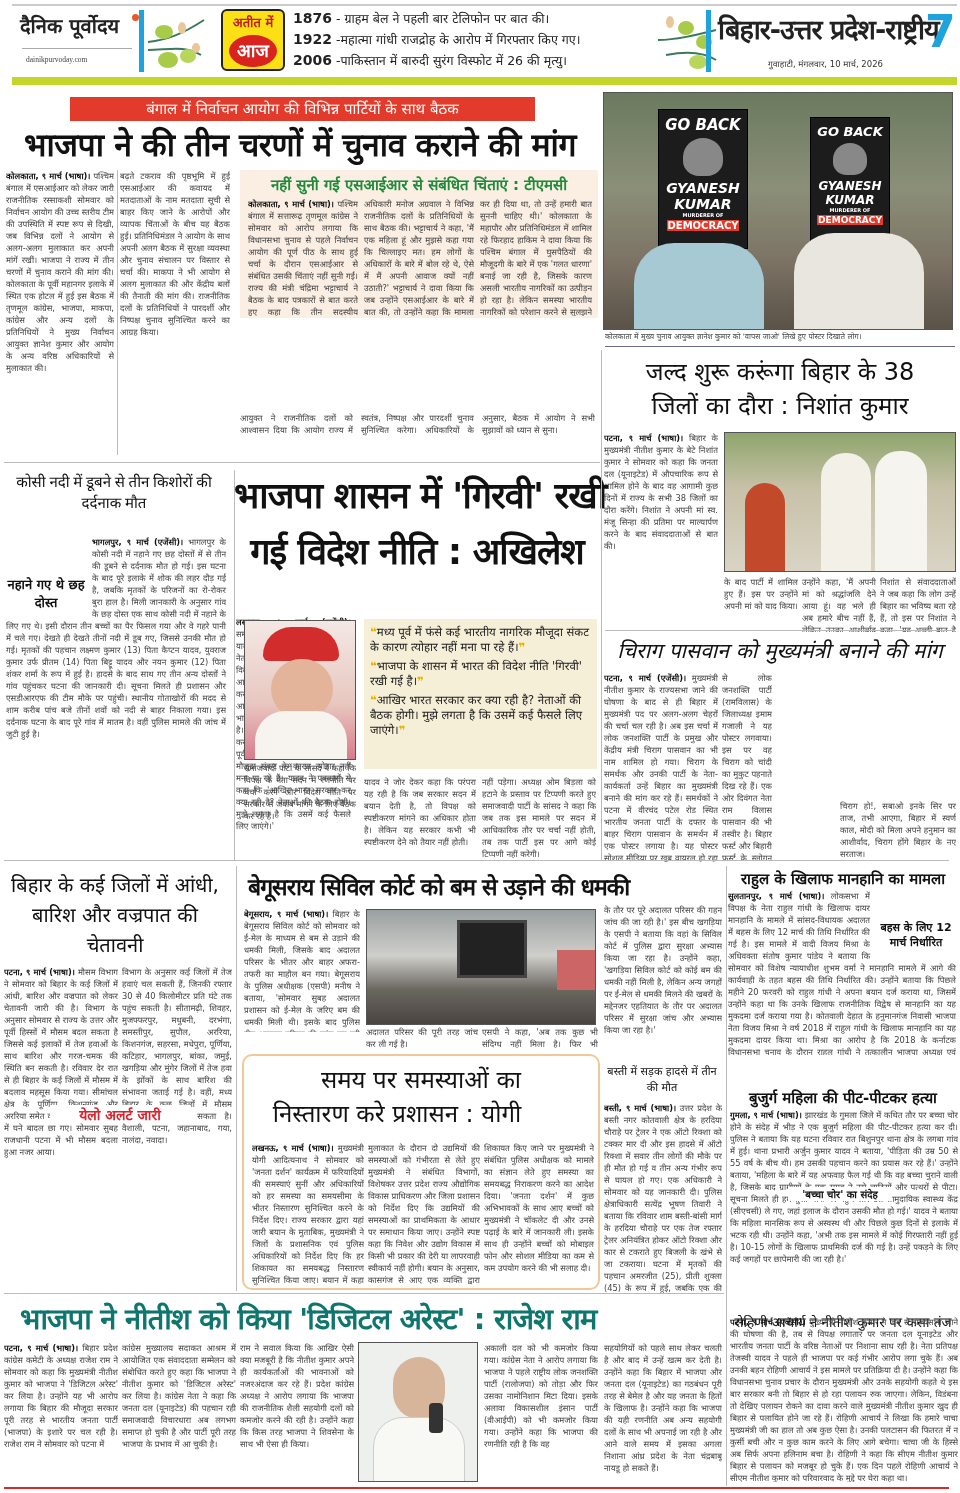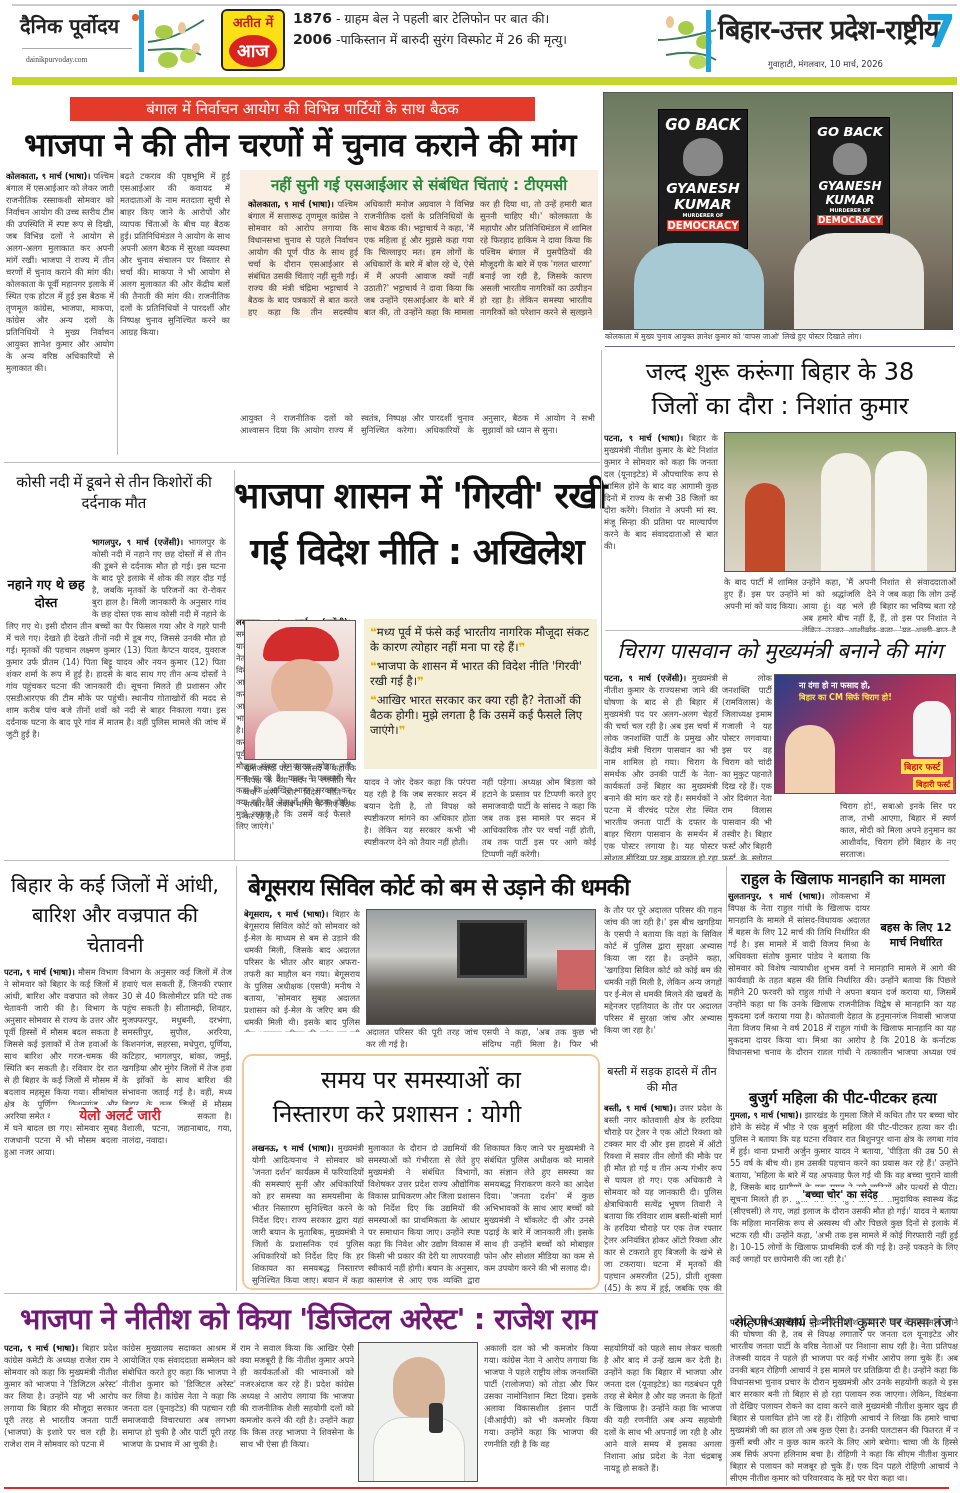--- a/index.html
+++ b/index.html
@@ -32,20 +32,21 @@
     <ellipse cx="42" cy="46" rx="8" ry="7" fill="#b7d65a"></ellipse>
     <ellipse cx="36" cy="18" rx="4" ry="6" fill="#e9c79a"></ellipse>
     <ellipse cx="50" cy="38" rx="4" ry="5" fill="#e9c79a"></ellipse>
   </svg>
   <div class="abs" style="left:213px;top:9px;width:64px;height:62px;background:#fbe016;border:2px solid #222;border-radius:6px;">
     <div class="abs" style="left:0;top:2px;width:60px;text-align:center;font-size:13px;font-weight:bold;color:#c21d1d">अतीत में</div>
     <div class="abs" style="left:6px;top:24px;width:48px;height:32px;border-radius:50%;background:#d8231f;color:#fff;text-align:center;font-size:18px;line-height:32px;font-weight:bold;">आज</div>
   </div>
   <div class="abs" style="left:285px;top:8px;width:370px;">
     <div style="font-size:12.5px;line-height:21px;white-space:nowrap;font-family:'DejaVu Sans',sans-serif;"><b style="font-size:14px">1876</b> <span>- ग्राहम बेल ने पहली बार टेलिफोन पर बात की।</span></div>
+    <div style="font-size:12.5px;line-height:21px;white-space:nowrap;font-family:'DejaVu Sans',sans-serif;"><b style="font-size:14px">1922</b> <span>-महात्मा गांधी राजद्रोह के आरोप में गिरफ्तार किए गए।</span></div>
     <div style="font-size:12.5px;line-height:21px;white-space:nowrap;font-family:'DejaVu Sans',sans-serif;"><b style="font-size:14px">2006</b> <span>-पाकिस्तान में बारुदी सुरंग विस्फोट में 26 की मृत्यु।</span></div>
   </div>
   <svg class="abs" style="left:648px;top:10px" width="62" height="62" viewBox="0 0 62 62">
     <path d="M2 30 C20 30, 40 25, 60 20" stroke="#3a7a5a" stroke-width="2" fill="none"></path>
     <path d="M10 45 C25 42, 45 40, 60 50" stroke="#3a7a5a" stroke-width="2" fill="none"></path>
     <ellipse cx="30" cy="18" rx="8" ry="7" fill="#a8cc4a"></ellipse>
     <ellipse cx="42" cy="52" rx="9" ry="7" fill="#b7d65a"></ellipse>
     <ellipse cx="48" cy="32" rx="8" ry="7" fill="#a8cc4a"></ellipse>
     <ellipse cx="14" cy="12" rx="4" ry="6" fill="#e9c79a"></ellipse>
   </svg>
@@ -136,28 +137,20 @@
   <p style="margin-bottom:4px"><span class="quote">❝</span><span>भाजपा के शासन में भारत की विदेश नीति 'गिरवी' रखी गई है।</span><span class="quote">❞</span></p>
   <p><span class="quote">❝</span><span>आखिर भारत सरकार कर क्या रही है? नेताओं की बैठक होगी। मुझे लगता है कि उसमें कई फैसले लिए जाएंगे।</span><span class="quote">❞</span></p>
 </div>
 <div class="abs txt" style="left:364px;top:776px;width:112px;height:82px;">यादव ने जोर देकर कहा कि परंपरा यह रही है कि जब सरकार सदन में बयान देती है, तो विपक्ष को स्पष्टीकरण मांगने का अधिकार होता है। लेकिन यह सरकार कभी भी स्पष्टीकरण देने को तैयार नहीं होती।</div>
 <div class="abs txt" style="left:482px;top:776px;width:114px;height:82px;">नहीं पड़ेगा। अध्यक्ष ओम बिड़ला को हटाने के प्रस्ताव पर टिप्पणी करते हुए समाजवादी पार्टी के सांसद ने कहा कि जब तक इस मामले पर सदन में आधिकारिक तौर पर चर्चा नहीं होती, तब तक पार्टी इस पर आगे कोई टिप्पणी नहीं करेगी।</div>
 
 <div class="abs" style="left:600px;top:636px;width:360px;height:230px;">
   <div class="hl" style="left:0;top:0;width:360px;font-size:21px;font-style:italic;">चिराग पासवान को मुख्यमंत्री बनाने की मांग</div>
   <div class="abs txt" style="left:4px;top:36px;width:114px;height:190px;"><b>पटना, ९ मार्च (एजेंसी)।</b> <span>मुख्यमंत्री नीतीश कुमार के राज्यसभा जाने की घोषणा के बाद से ही बिहार में मुख्यमंत्री पद पर अलग-अलग चेहरों की चर्चा चल रही है। अब इस चर्चा में लोक जनशक्ति पार्टी के प्रमुख और केंद्रीय मंत्री चिराग पासवान का भी नाम शामिल हो गया। चिराग के समर्थक और उनकी पार्टी के नेता-कार्यकर्ता उन्हें बिहार का मुख्यमंत्री बनाने की मांग कर रहे हैं। समर्थकों ने पटना में वीरचंद पटेल रोड स्थित भारतीय जनता पार्टी के दफ्तर के बाहर चिराग पासवान के समर्थन में एक पोस्टर लगाया है। यह पोस्टर सोशल मीडिया पर खूब वायरल हो रहा है। शेखपुरा जिले</span></div>
   <div class="abs txt" style="left:122px;top:36px;width:50px;height:190px;">से लोक जनशक्ति पार्टी (रामविलास) के जिलाध्यक्ष इमाम गजाली ने यह पोस्टर लगवाया। इस पर वह चिराग को चांदी का मुकुट पहनाते दिख रहे हैं। एक ओर दिवंगत नेता राम विलास पासवान की भी तस्वीर है। बिहार फर्स्ट और बिहारी फर्स्ट के स्लोगन के साथ ऊपर लिखा है कि ना दंगा हो ना फसाद हो, बिहार का सीएम सिर्फ</div>
-  <div class="photo" style="left:174px;top:38px;width:182px;height:120px;background:linear-gradient(135deg,#2b3f8a 0%,#a8325a 50%,#d94a5a 100%);">
-    <div class="abs" style="left:24px;top:4px;font-size:8px;color:#fff;font-weight:bold;font-family:'DejaVu Sans',sans-serif;white-space:nowrap">ना दंगा हो ना फसाद हो,</div>
-    <div class="abs" style="left:24px;top:16px;font-size:8px;color:#ffe14a;font-weight:bold;font-family:'DejaVu Sans',sans-serif;white-space:nowrap">बिहार का CM सिर्फ चिराग हो!</div>
-    <div class="abs" style="left:10px;top:50px;width:50px;height:70px;background:#f2d0b2;border-radius:24px 24px 0 0"></div>
-    <div class="abs" style="left:138px;top:26px;width:38px;height:56px;background:#f5f5f5;border-radius:16px 16px 4px 4px"></div>
-    <div class="abs" style="left:126px;top:84px;font-size:9px;color:#c41c1c;background:#ffe14a;font-weight:bold;font-family:'DejaVu Sans',sans-serif;padding:1px 3px;white-space:nowrap">बिहार फर्स्ट</div>
-    <div class="abs" style="left:138px;top:102px;font-size:8px;color:#c41c1c;background:#ffe14a;font-weight:bold;font-family:'DejaVu Sans',sans-serif;padding:1px 3px;white-space:nowrap">बिहारी फर्स्ट</div>
-  </div>
   <div class="abs txt" style="left:240px;top:164px;width:116px;height:62px;">चिराग हो!, सबाओ इनके सिर पर ताज, तभी आएगा, बिहार में स्वर्ण काल, मोदी को मिला अपने हनुमान का आशीर्वाद, चिराग होंगे बिहार के नए सरताज।</div>
 </div>
 <div class="abs txt" style="left:722px;top:800px;width:114px;height:62px;"></div>
 
 <div class="abs" style="left:0;top:866px;width:232px;height:430px;">
   <div class="abs" style="left:10px;top:4px;width:210px;text-align:center;font-size:20px;line-height:30px;font-family:'DejaVu Sans',sans-serif;color:#111">बिहार के कई जिलों में आंधी, बारिश और वज्रपात की चेतावनी</div>
   <div class="abs txt" style="left:4px;top:100px;width:114px;height:330px;"><b>पटना, ९ मार्च (भाषा)।</b> <span>मौसम विभाग ने सोमवार को बिहार के कई जिलों में आंधी, बारिश और वज्रपात को लेकर चेतावनी जारी की है। विभाग के अनुसार सोमवार से राज्य के उत्तर और पूर्वी हिस्सों में मौसम बदल सकता है जिससे कई इलाकों में तेज हवाओं के साथ बारिश और गरज-चमक की स्थिति बन सकती है। रविवार देर रात से ही बिहार के कई जिलों में मौसम में बदलाव महसूस किया गया। सीमांचल क्षेत्र के पूर्णिया, किशनगंज और अररिया समेत कई इलाकों में आसमान में घने बादल छा गए। सोमवार सुबह राजधानी पटना में भी मौसम बदला हुआ नजर आया।</span></div>
   <div class="abs txt" style="left:122px;top:100px;width:110px;height:330px;">विभाग के अनुसार कई जिलों में तेज हवाएं चल सकती हैं, जिनकी रफ्तार 30 से 40 किलोमीटर प्रति घंटे तक पहुंच सकती है। सीतामढ़ी, शिवहर, मुजफ्फरपुर, मधुबनी, दरभंगा, समस्तीपुर, सुपौल, अररिया, किशनगंज, सहरसा, मधेपुरा, पूर्णिया, कटिहार, भागलपुर, बांका, जमुई, खगड़िया और मुंगेर जिलों में तेज हवा के झोंकों के साथ बारिश की संभावना जताई गई है। वहीं, मध्य बिहार के कुछ जिलों में मौसम अपेक्षाकृत शांत रह सकता है। वैशाली, पटना, जहानाबाद, गया, नालंदा, नवादा।</div>
 </div>
 <div class="abs" style="left:50px;top:1105px;width:140px;height:18px;background:#fff;text-align:center;font-size:14px;font-weight:bold;color:#d9232e;font-family:'DejaVu Sans',sans-serif;">येलो अलर्ट जारी</div>
@@ -199,21 +192,21 @@
 <div class="abs" style="left:728px;top:1070px;width:232px;height:220px;margin-top:17px;">
   <div class="abs" style="left:0;top:0;width:230px;text-align:center;font-size:15px;font-weight:bold;font-family:'DejaVu Sans',sans-serif;color:#111;white-space:nowrap">बुजुर्ग महिला की पीट-पीटकर हत्या</div>
   <div class="abs txt" style="left:2px;top:22px;width:228px;height:192px;">
     <b>गुमला, ९ मार्च (भाषा)।</b>
     <span>झारखंड के गुमला जिले में कथित तौर पर बच्चा चोर होने के संदेह में भीड़ ने एक बुजुर्ग महिला की पीट-पीटकर हत्या कर दी। पुलिस ने बताया कि यह घटना रविवार रात बिशुनपुर थाना क्षेत्र के लगबा गांव में हुई। थाना प्रभारी अर्जुन कुमार यादव ने बताया, 'पीड़िता की उम्र 50 से 55 वर्ष के बीच थी। हम उसकी पहचान करने का प्रयास कर रहे हैं।' उन्होंने बताया, 'महिला के बारे में यह अफवाह फैल गई थी कि वह बच्चा चुराने वाली है, जिसके बाद ग्रामीणों के एक समूह ने उसे लाठियों और पत्थरों से पीटा। सूचना मिलते ही हम तुरंत मौके पर पहुंचे और उसे सामुदायिक स्वास्थ्य केंद्र (सीएचसी) ले गए, जहां इलाज के दौरान उसकी मौत हो गई।' यादव ने बताया कि महिला मानसिक रूप से अस्वस्थ थी और पिछले कुछ दिनों से इलाके में भटक रही थी। उन्होंने कहा, 'अभी तक इस मामले में कोई गिरफ्तारी नहीं हुई है। 10-15 लोगों के खिलाफ प्राथमिकी दर्ज की गई है। उन्हें पकड़ने के लिए कई जगहों पर छापेमारी की जा रही है।'</span>
   </div>
   <div class="abs" style="left:60px;top:100px;width:104px;background:#fff;text-align:center;font-size:10px;font-weight:bold;color:#111;font-family:'DejaVu Sans',sans-serif;white-space:nowrap">'बच्चा चोर' का संदेह</div>
 </div>
 
 <div class="abs" style="left:0;top:1296px;width:726px;height:190px;">
-  <div class="abs" style="left:20px;top:2px;font-size:29px;font-weight:bold;color:#701a75;font-family:'DejaVu Sans',sans-serif;white-space:nowrap;letter-spacing:-0.8px">भाजपा ने नीतीश को किया 'डिजिटल अरेस्ट' : राजेश राम</div>
+  <div class="abs" style="left:20px;top:2px;font-size:29px;font-weight:bold;color:#0f766e;font-family:'DejaVu Sans',sans-serif;white-space:nowrap;letter-spacing:-0.8px">भाजपा ने नीतीश को किया 'डिजिटल अरेस्ट' : राजेश राम</div>
   <div class="abs txt" style="left:4px;top:46px;width:114px;height:140px;"><b>पटना, ९ मार्च (भाषा)।</b> <span>बिहार प्रदेश कांग्रेस कमेटी के अध्यक्ष राजेश राम ने सोमवार को कहा कि मुख्यमंत्री नीतीश कुमार को भाजपा ने 'डिजिटल अरेस्ट' कर लिया है। उन्होंने यह भी आरोप लगाया कि बिहार की मौजूदा सरकार पूरी तरह से भारतीय जनता पार्टी (भाजपा) के इशारे पर चल रही है। राजेश राम ने सोमवार को पटना में</span></div>
   <div class="abs txt" style="left:122px;top:46px;width:114px;height:140px;">कांग्रेस मुख्यालय सदाकत आश्रम में आयोजित एक संवाददाता सम्मेलन को संबोधित करते हुए कहा कि भाजपा ने नीतीश कुमार को 'डिजिटल अरेस्ट' कर लिया है। कांग्रेस नेता ने कहा कि जनता दल (यूनाइटेड) की पहचान रही समाजवादी विचारधारा अब लगभग समाप्त हो चुकी है और पार्टी पूरी तरह भाजपा के प्रभाव में आ चुकी है।</div>
   <div class="abs txt" style="left:240px;top:46px;width:114px;height:140px;">राम ने सवाल किया कि आखिर ऐसी क्या मजबूरी है कि नीतीश कुमार अपने ही कार्यकर्ताओं की भावनाओं को नजरअंदाज कर रहे हैं। प्रदेश कांग्रेस अध्यक्ष ने आरोप लगाया कि भाजपा की राजनीतिक शैली सहयोगी दलों को कमजोर करने की रही है। उन्होंने कहा कि किस तरह भाजपा ने शिवसेना के साथ भी ऐसा ही किया।</div>
   <div class="photo" style="left:358px;top:46px;width:120px;height:140px;background:#eef0ee;">
     <div class="abs" style="left:34px;top:14px;width:52px;height:62px;background:#d6b59a;border-radius:26px"></div>
     <div class="abs" style="left:14px;top:74px;width:92px;height:66px;background:#f8f8f5;border:1px solid #ccc;border-radius:30px 30px 0 0"></div>
     <div class="abs" style="left:70px;top:60px;width:14px;height:30px;background:#333;border-radius:4px"></div>
   </div>
   <div class="abs txt" style="left:484px;top:46px;width:114px;height:140px;">अकाली दल को भी कमजोर किया गया। कांग्रेस नेता ने आरोप लगाया कि भाजपा ने पहले राष्ट्रीय लोक जनशक्ति पार्टी (रालोजपा) को तोड़ा और फिर उसका नामोनिशान मिटा दिया। इसके अलावा विकासशील इंसान पार्टी (वीआईपी) को भी कमजोर किया गया। उन्होंने कहा कि भाजपा की रणनीति रही है कि वह</div>
   <div class="abs txt" style="left:604px;top:46px;width:118px;height:140px;">सहयोगियों को पहले साथ लेकर चलती है और बाद में उन्हें खत्म कर देती है। उन्होंने कहा कि बिहार में भाजपा और जनता दल (यूनाइटेड) का गठबंधन पूरी तरह से बेमेल है और यह जनता के हितों के खिलाफ है। उन्होंने कहा कि भाजपा की यही रणनीति अब अन्य सहयोगी दलों के साथ भी अपनाई जा रही है और आने वाले समय में इसका अगला निशाना आंध्र प्रदेश के नेता चंद्रबाबू नायडू हो सकते हैं।</div>

